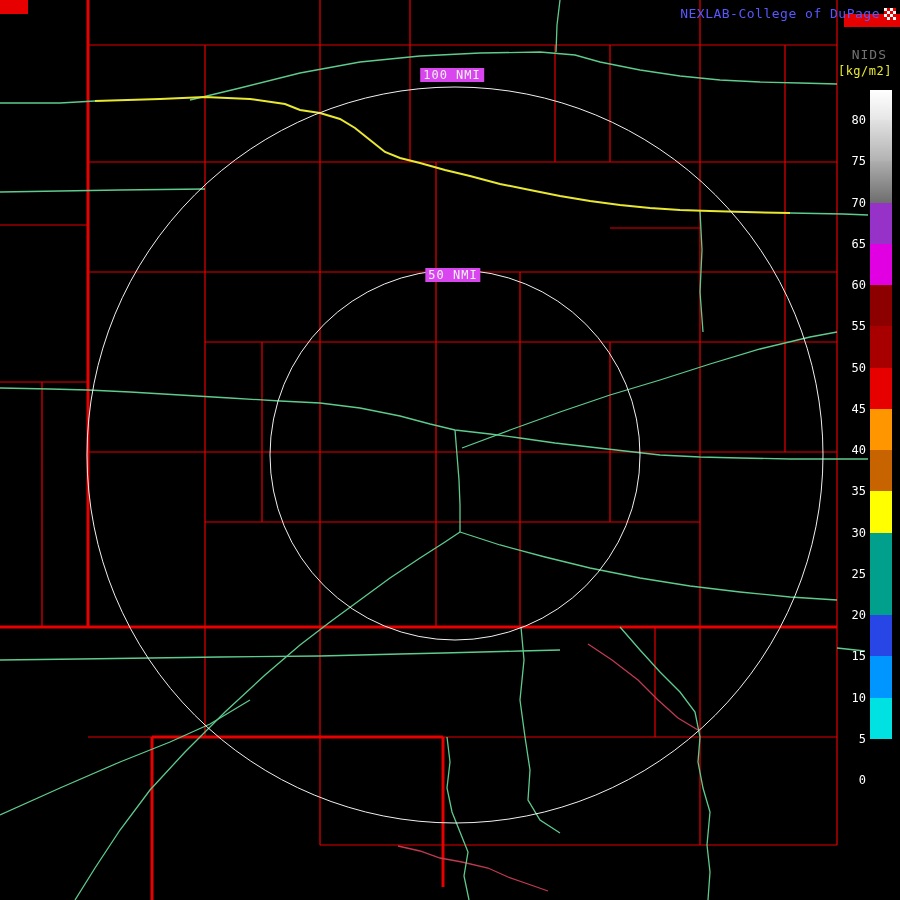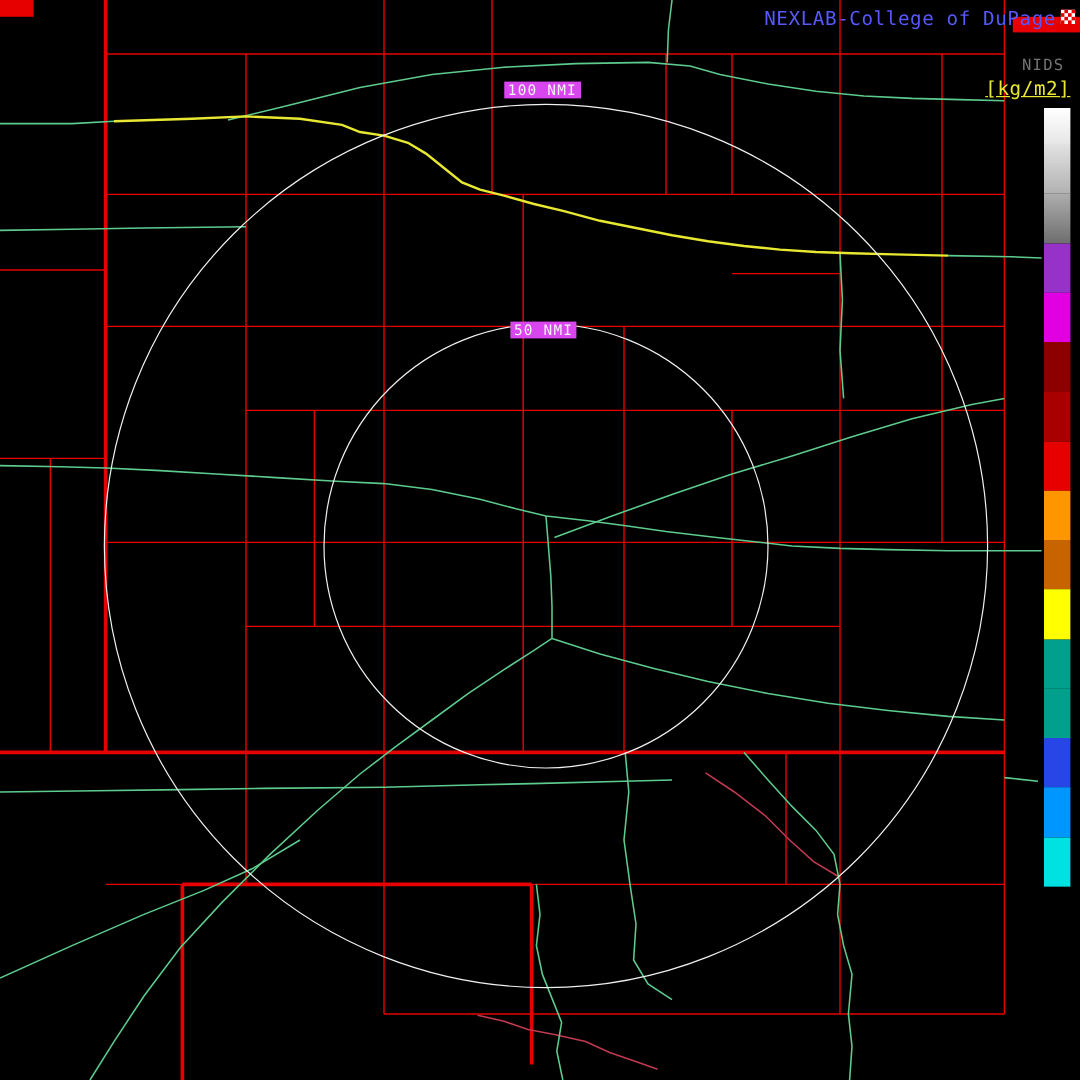--- a/index.html
+++ b/index.html
@@ -2,30 +2,30 @@
 <html><head>
 <meta charset="utf-8">
 <style>
   html,body{margin:0;padding:0;background:#000;}
   .screen{
     position:relative;width:900px;height:900px;background:#000;overflow:hidden;
     font-family:"DejaVu Sans Mono","Liberation Mono",monospace;
   }
   .map-svg{position:absolute;left:0;top:0;}
   .hdr-attribution{
-    position:absolute;top:6px;right:20px;font-size:16px;letter-spacing:0.5px;white-space:nowrap;
+    position:absolute;top:6px;right:20px;font-size:13px;letter-spacing:0.5px;white-space:nowrap;
   }
   .logo{
     position:absolute;top:8px;right:4px;width:12px;height:12px;
     background:repeating-conic-gradient(#e60000 0% 25%, #ffffff 0% 50%) 0 0/6px 6px;
   }
   .red-block-tl{position:absolute;left:0;top:0;width:28px;height:14px;background:#e60000;}
   .red-block-tr{position:absolute;right:0;top:14px;width:56px;height:13px;background:#e60000;}
   .product-code{position:absolute;top:47px;right:13px;color:#737373;font-size:13px;letter-spacing:1px;}
-  .units{position:absolute;top:64px;right:8px;font-size:16px;letter-spacing:0.5px;text-decoration:underline;}
+  .units{position:absolute;top:64px;right:8px;font-size:12px;letter-spacing:0.5px;}
   .colorbar{position:absolute;top:90px;right:8px;width:22px;height:700px;display:flex;flex-direction:column;}
   .cb-ticks{position:absolute;top:90px;right:34px;width:28px;height:700px;color:#ffffff;font-size:12px;}
   .cb-tick{position:absolute;right:0;line-height:16px;}
   .ring-label{
     position:absolute;background:#d946ef;color:#f2f2f2;font-size:12px;padding:0 3px;
     transform:translate(-50%,-50%);letter-spacing:1px;white-space:nowrap;
   }
   .footer{
     position:absolute;bottom:2px;left:0;width:100%;text-align:center;color:#ffffff;
     font-size:13px;letter-spacing:1.5px;text-decoration:underline;text-underline-offset:3px;white-space:nowrap;
@@ -110,15 +110,34 @@
       <div style="height: 41.25px; background: linear-gradient(rgb(200, 100, 0), rgb(200, 100, 0));"></div>
       <div style="height: 41.25px; background: linear-gradient(rgb(255, 255, 0), rgb(255, 255, 0));"></div>
       <div style="height: 41.25px; background: linear-gradient(rgb(0, 160, 140), rgb(0, 160, 140));"></div>
       <div style="height: 41.25px; background: linear-gradient(rgb(0, 160, 140), rgb(0, 160, 140));"></div>
       <div style="height: 41.25px; background: linear-gradient(rgb(40, 70, 230), rgb(40, 70, 230));"></div>
       <div style="height: 41.25px; background: linear-gradient(rgb(0, 150, 255), rgb(0, 150, 255));"></div>
       <div style="height: 41.25px; background: linear-gradient(rgb(0, 225, 225), rgb(0, 225, 225));"></div>
       <div style="height: 41.25px; background: linear-gradient(rgb(0, 0, 0), rgb(0, 0, 0));"></div>
       <div style="height: 10px; background: linear-gradient(rgb(0, 0, 0), rgb(0, 0, 0));"></div>
     </div>
+  <div class="cb-ticks">
+      <div class="cb-tick" style="top: 22px;">80</div>
+      <div class="cb-tick" style="top: 63.25px;">75</div>
+      <div class="cb-tick" style="top: 104.5px;">70</div>
+      <div class="cb-tick" style="top: 145.75px;">65</div>
+      <div class="cb-tick" style="top: 187px;">60</div>
+      <div class="cb-tick" style="top: 228.25px;">55</div>
+      <div class="cb-tick" style="top: 269.5px;">50</div>
+      <div class="cb-tick" style="top: 310.75px;">45</div>
+      <div class="cb-tick" style="top: 352px;">40</div>
+      <div class="cb-tick" style="top: 393.25px;">35</div>
+      <div class="cb-tick" style="top: 434.5px;">30</div>
+      <div class="cb-tick" style="top: 475.75px;">25</div>
+      <div class="cb-tick" style="top: 517px;">20</div>
+      <div class="cb-tick" style="top: 558.25px;">15</div>
+      <div class="cb-tick" style="top: 599.5px;">10</div>
+      <div class="cb-tick" style="top: 640.75px;">5</div>
+      <div class="cb-tick" style="top: 682px;">0</div>
+    </div>
 
 
 </div>
 
 </body></html>

